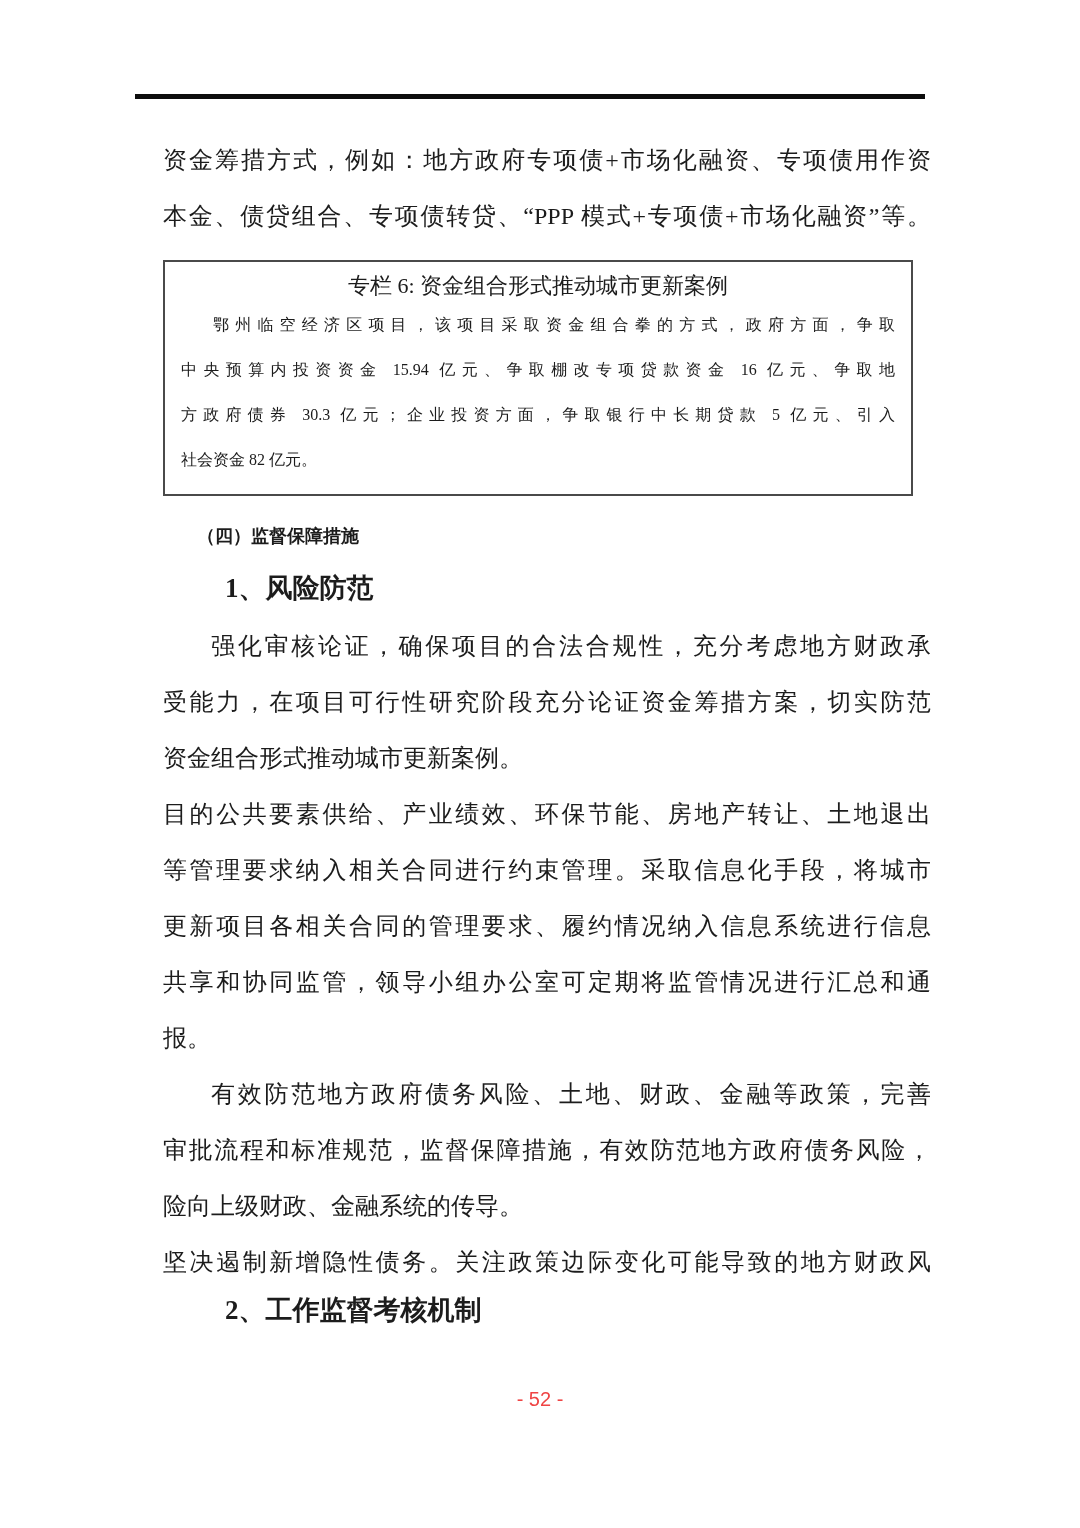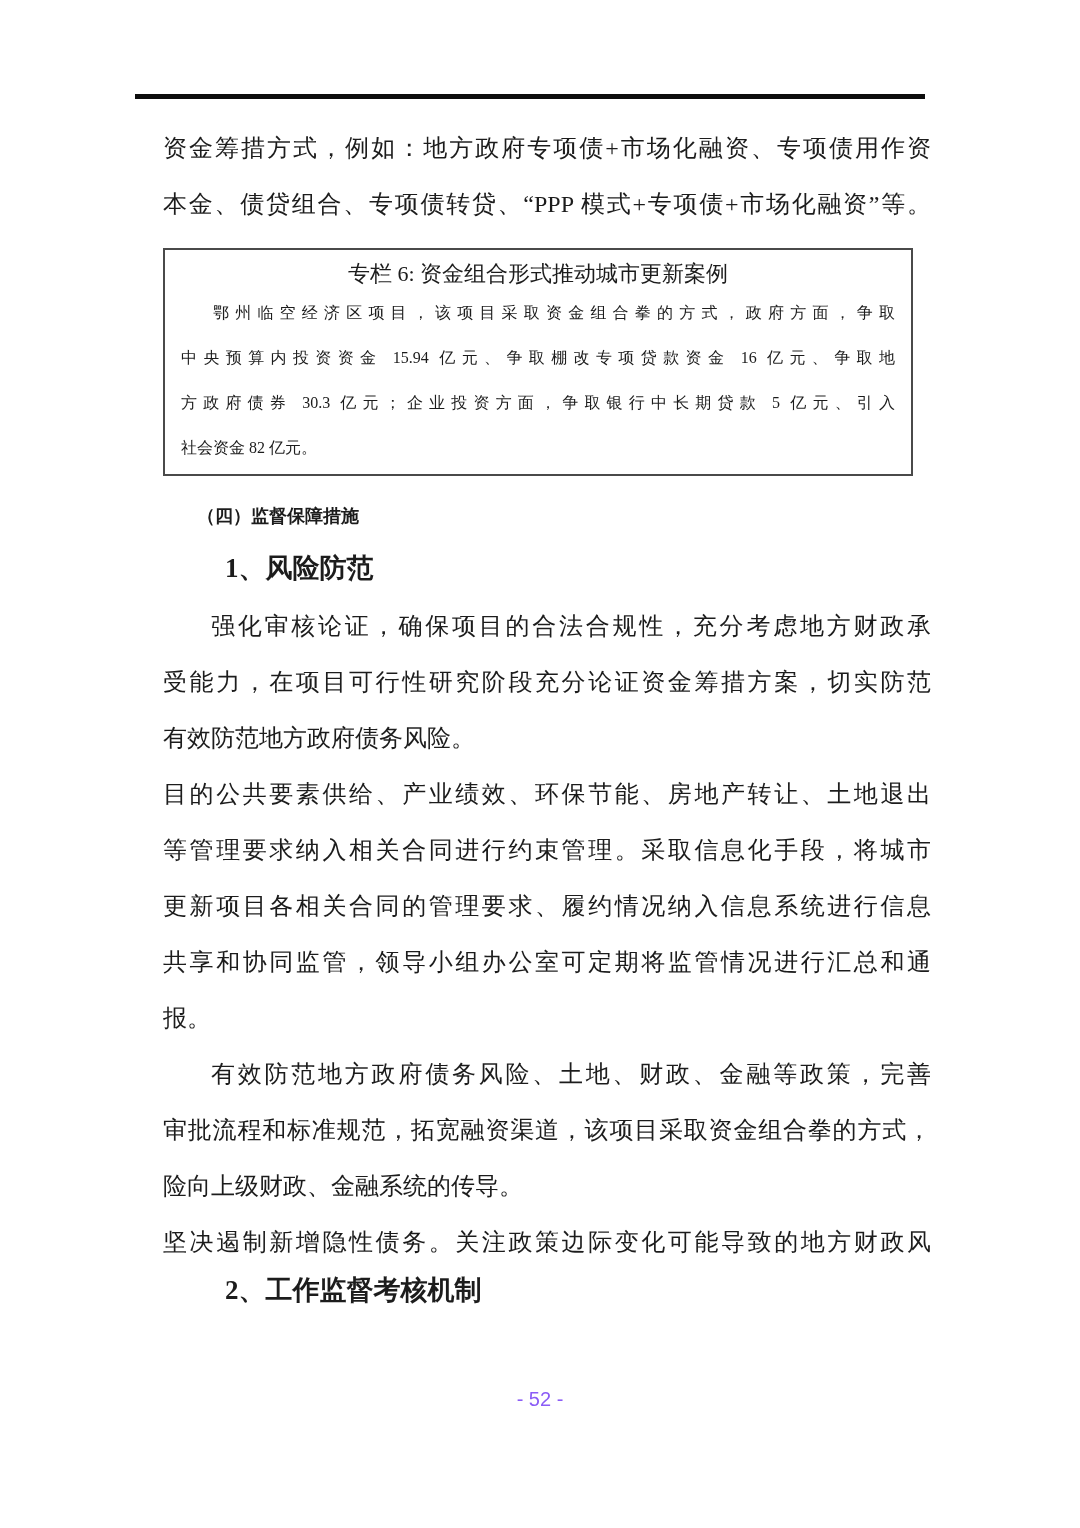--- a/index.html
+++ b/index.html
@@ -13,32 +13,32 @@
     overflow:hidden;
   }
   .header-rule {
     position:absolute;
     left:135px; top:94px;
     width:790px; height:5px;
     background:#0d0d0d;
   }
   .content {
     position:absolute;
-    left:163px; top:120px;
+    left:163px; top:132px;
     width:768px;
   }
   .body-block { font-size:24px; line-height:56px; }
   .t-line { text-align:justify; white-space:nowrap; }
   .t-line.fill { text-align-last:justify; white-space:normal; }
   .t-line.indent { text-indent:2em; }
 
   .callout {
     margin-top:16px;
     border:2px solid #4a4a4a;
-    padding:8px 16px 4px 16px;
+    padding:8px 16px 12px 16px;
     box-sizing:border-box;
     width:750px;
   }
   .callout-title {
     text-align:center;
     font-size:22px;
     line-height:32px;
   }
   .callout-body { font-size:16px; line-height:45px; }
 
@@ -57,21 +57,21 @@
   .para { margin-top:0; }
   .para.first { margin-top:12px; }
   .h-sub.bottom { margin-top:0; line-height:40px; }
 
   .footer-pagenum {
     position:absolute;
     left:0; top:1388px;
     width:100%;
     text-align:center;
     font-size:20px;
-    color:#8b5cf6;
+    color:#ef4444;
     font-family:"Liberation Sans","DejaVu Sans",sans-serif;
   }
 </style>
 </head>
 <body>
 
 <div class="page">
 
   <div class="header-rule"></div>
 
@@ -92,34 +92,34 @@
         </div>
     </div>
 
     <div class="h-section">（四）监督保障措施</div>
 
     <div class="h-sub">1、风险防范</div>
 
     <div class="body-block para first">
         <div class="t-line indent fill">强化审核论证，确保项目的合法合规性，充分考虑地方财政承</div>
         <div class="t-line fill">受能力，在项目可行性研究阶段充分论证资金筹措方案，切实防范</div>
-        <div class="t-line">有效防范地方政府债务风险。</div>
+        <div class="t-line">资金组合形式推动城市更新案例。</div>
       </div>
 
     <div class="body-block para">
         <div class="t-line fill">目的公共要素供给、产业绩效、环保节能、房地产转让、土地退出</div>
         <div class="t-line fill">等管理要求纳入相关合同进行约束管理。采取信息化手段，将城市</div>
         <div class="t-line fill">更新项目各相关合同的管理要求、履约情况纳入信息系统进行信息</div>
         <div class="t-line fill">共享和协同监管，领导小组办公室可定期将监管情况进行汇总和通</div>
         <div class="t-line">报。</div>
       </div>
 
     <div class="body-block para">
         <div class="t-line indent fill">有效防范地方政府债务风险、土地、财政、金融等政策，完善</div>
-        <div class="t-line fill">审批流程和标准规范，拓宽融资渠道，该项目采取资金组合拳的方式，</div>
+        <div class="t-line fill">审批流程和标准规范，监督保障措施，有效防范地方政府债务风险，</div>
         <div class="t-line">险向上级财政、金融系统的传导。</div>
         <div class="t-line fill">坚决遏制新增隐性债务。关注政策边际变化可能导致的地方财政风</div>
       </div>
 
     <div class="h-sub bottom">2、工作监督考核机制</div>
 
   </div>
 
   <div class="footer-pagenum">- 52 -</div>
 

